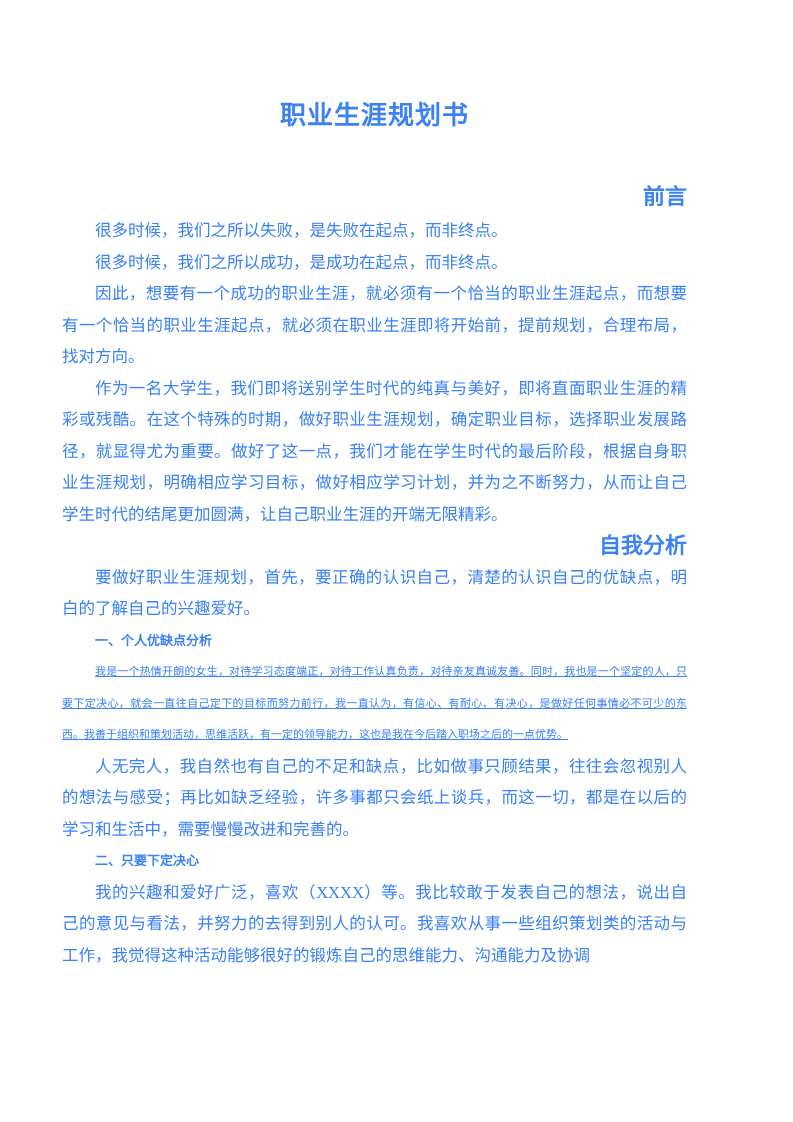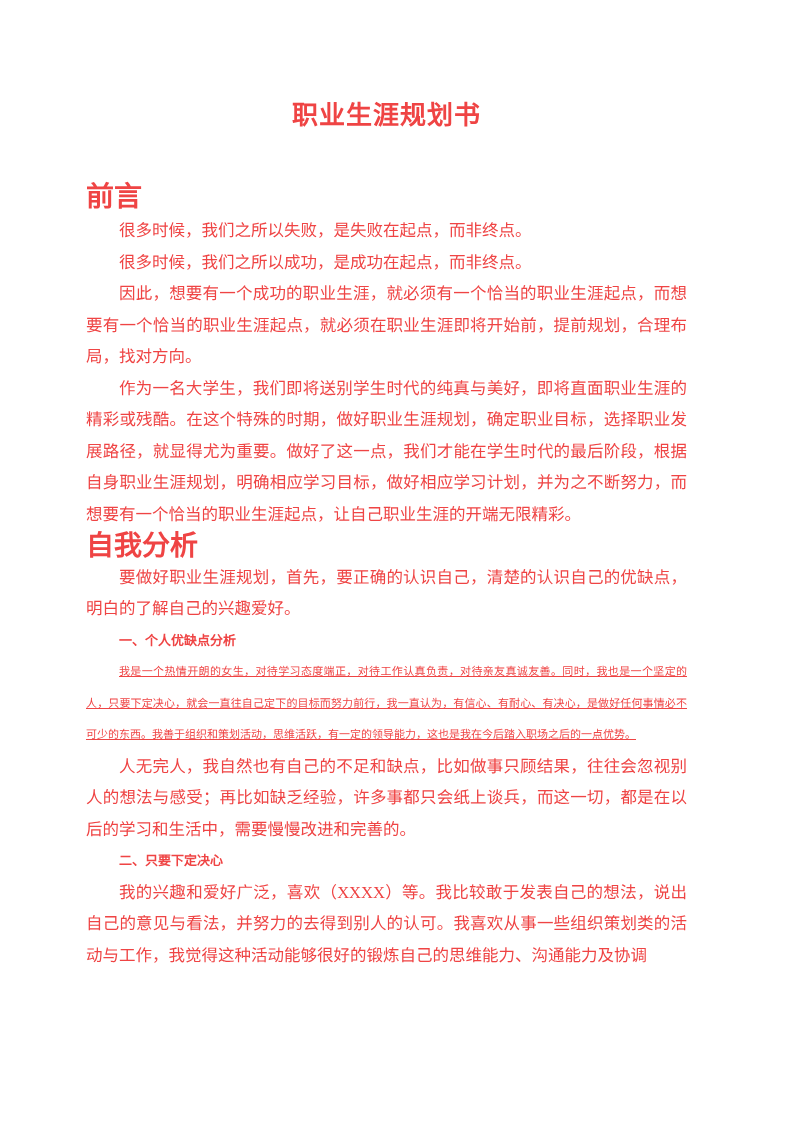--- a/index.html
+++ b/index.html
@@ -6,39 +6,39 @@
     margin: 0;
     padding: 0;
     background: #ffffff;
   }
   .page {
     position: relative;
     width: 793px;
     height: 1122px;
     background: #ffffff;
     box-sizing: border-box;
-    padding: 98px 106px 0 86px;
+    padding: 98px 106px 0 62px;
     overflow: hidden;
     font-family: "Liberation Serif", "DejaVu Serif", serif;
-    color: #ef4444;
+    color: #3b82f6;
   }
   .doc-title {
     margin: 0;
     font-size: 26px;
     font-weight: bold;
     text-align: center;
     line-height: 36px;
     font-family: "Liberation Serif", "DejaVu Serif", serif;
     letter-spacing: 1px;
   }
   .main-heading {
     margin: 45px 0 0 0;
-    font-size: 28px;
+    font-size: 22px;
     font-weight: bold;
-    text-align: left;
+    text-align: right;
     line-height: 36px;
     font-family: "Liberation Sans", "DejaVu Sans", sans-serif;
   }
   .main-heading.inflow {
     margin: 0;
     line-height: 31.5px;
   }
   p.body-p {
     margin: 0;
     font-size: 16.5px;
@@ -69,21 +69,21 @@
   <h1 class="doc-title">职业生涯规划书</h1>
 
   <h2 class="main-heading">前言</h2>
 
   <p class="body-p">很多时候，我们之所以失败，是失败在起点，而非终点。</p>
 
   <p class="body-p">很多时候，我们之所以成功，是成功在起点，而非终点。</p>
 
   <p class="body-p">因此，想要有一个成功的职业生涯，就必须有一个恰当的职业生涯起点，而想要有一个恰当的职业生涯起点，就必须在职业生涯即将开始前，提前规划，合理布局，找对方向。</p>
 
-  <p class="body-p">作为一名大学生，我们即将送别学生时代的纯真与美好，即将直面职业生涯的精彩或残酷。在这个特殊的时期，做好职业生涯规划，确定职业目标，选择职业发展路径，就显得尤为重要。做好了这一点，我们才能在学生时代的最后阶段，根据自身职业生涯规划，明确相应学习目标，做好相应学习计划，并为之不断努力，而想要有一个恰当的职业生涯起点，让自己职业生涯的开端无限精彩。</p>
+  <p class="body-p">作为一名大学生，我们即将送别学生时代的纯真与美好，即将直面职业生涯的精彩或残酷。在这个特殊的时期，做好职业生涯规划，确定职业目标，选择职业发展路径，就显得尤为重要。做好了这一点，我们才能在学生时代的最后阶段，根据自身职业生涯规划，明确相应学习目标，做好相应学习计划，并为之不断努力，从而让自己学生时代的结尾更加圆满，让自己职业生涯的开端无限精彩。</p>
 
   <h2 class="main-heading inflow">自我分析</h2>
 
   <p class="body-p">要做好职业生涯规划，首先，要正确的认识自己，清楚的认识自己的优缺点，明白的了解自己的兴趣爱好。</p>
 
   <h3 class="sub-heading">一、个人优缺点分析</h3>
 
   <p class="body-p small-p">我是一个热情开朗的女生，对待学习态度端正，对待工作认真负责，对待亲友真诚友善。同时，我也是一个坚定的人，只要下定决心，就会一直往自己定下的目标而努力前行，我一直认为，有信心、有耐心、有决心，是做好任何事情必不可少的东西。我善于组织和策划活动，思维活跃，有一定的领导能力，这也是我在今后踏入职场之后的一点优势。</p>
 
   <p class="body-p">人无完人，我自然也有自己的不足和缺点，比如做事只顾结果，往往会忽视别人的想法与感受；再比如缺乏经验，许多事都只会纸上谈兵，而这一切，都是在以后的学习和生活中，需要慢慢改进和完善的。</p>

